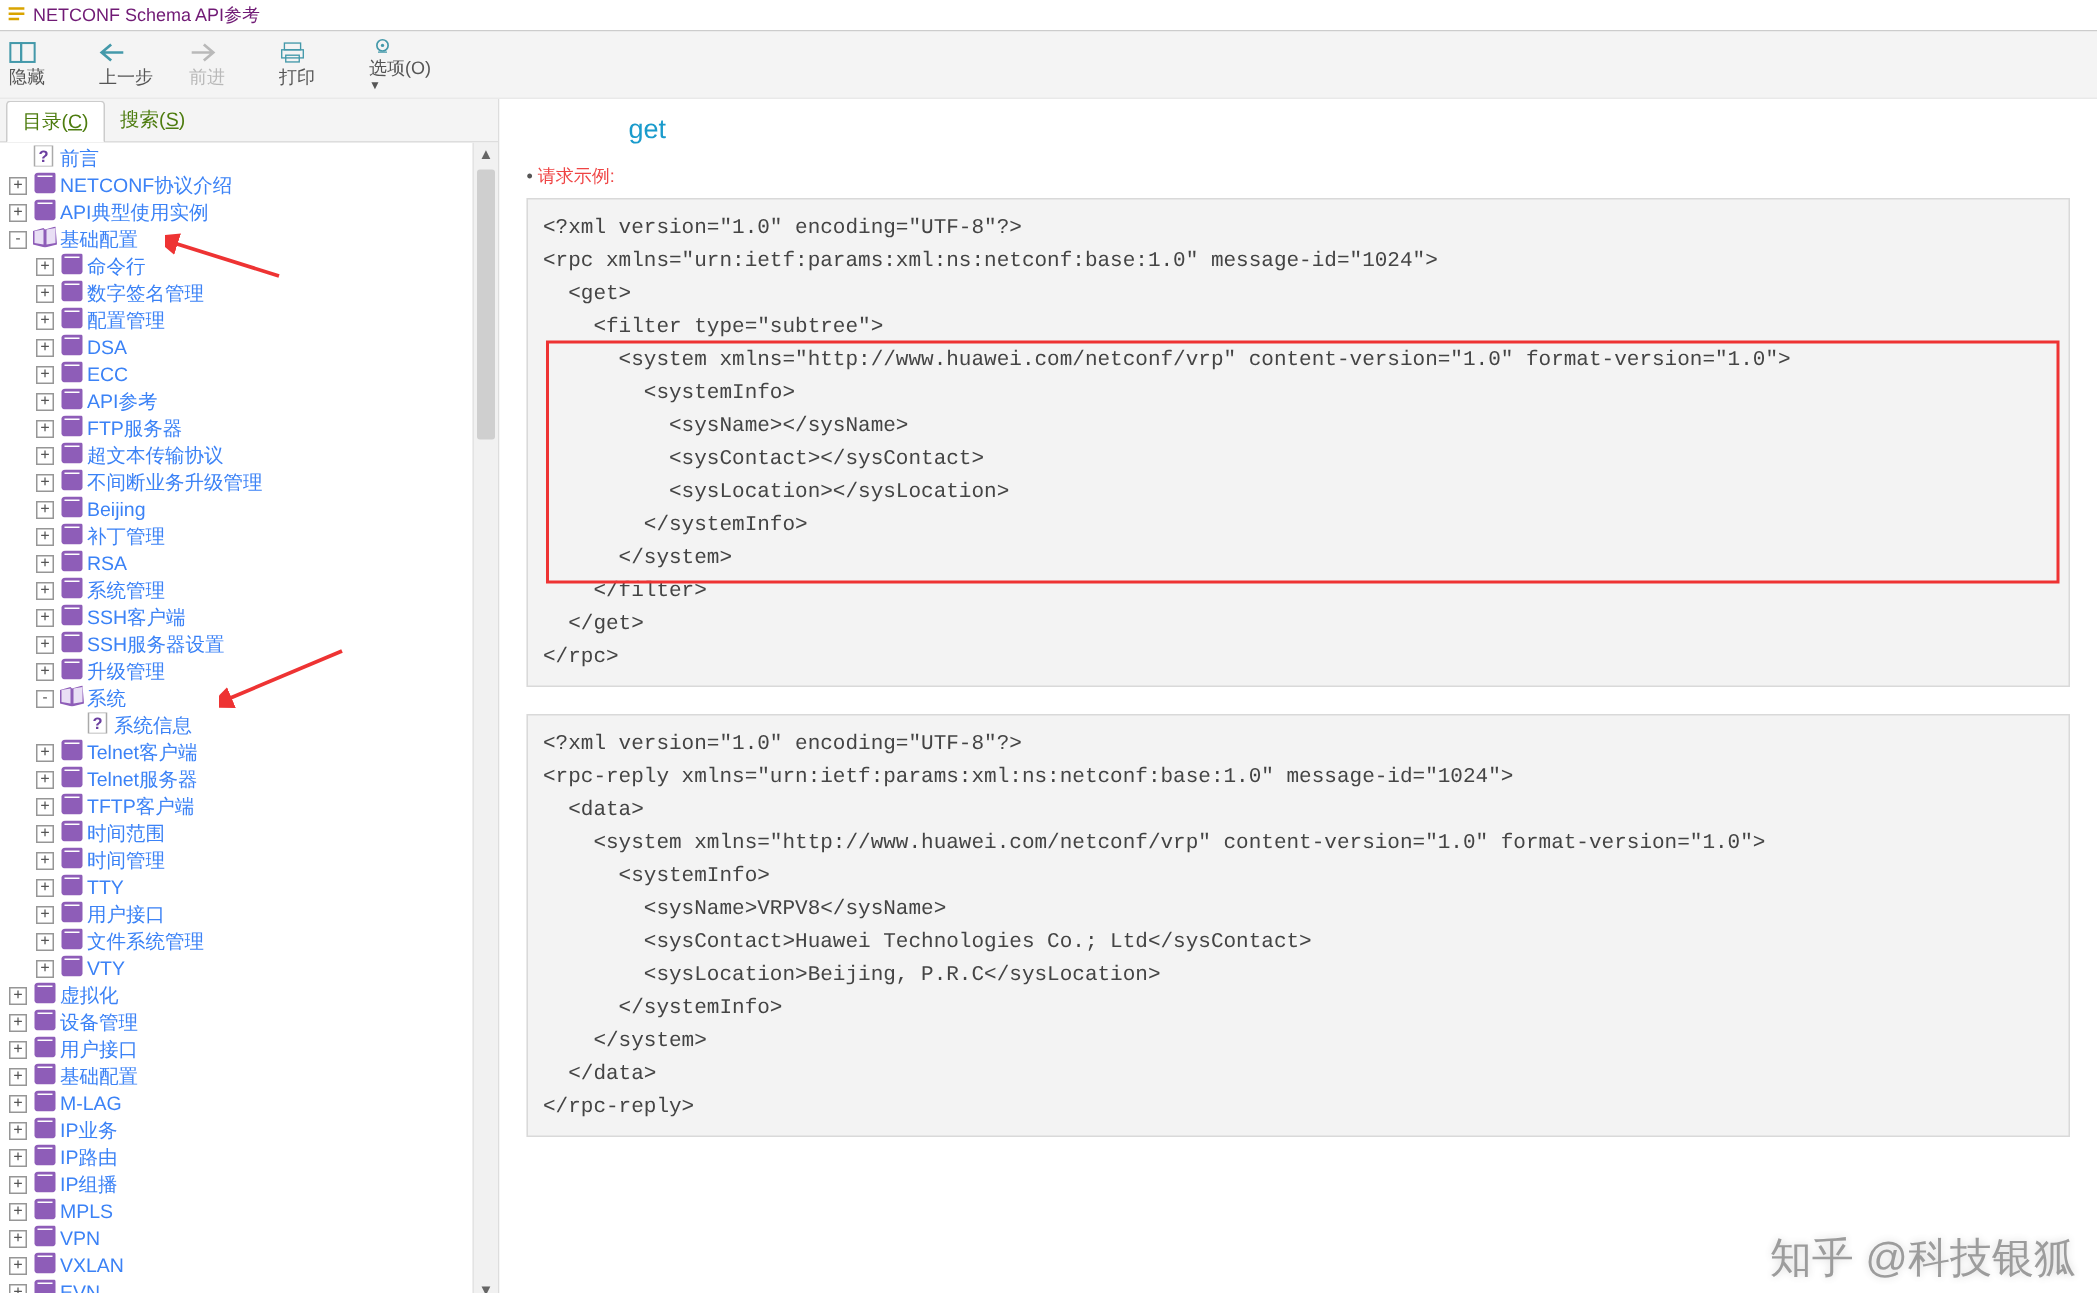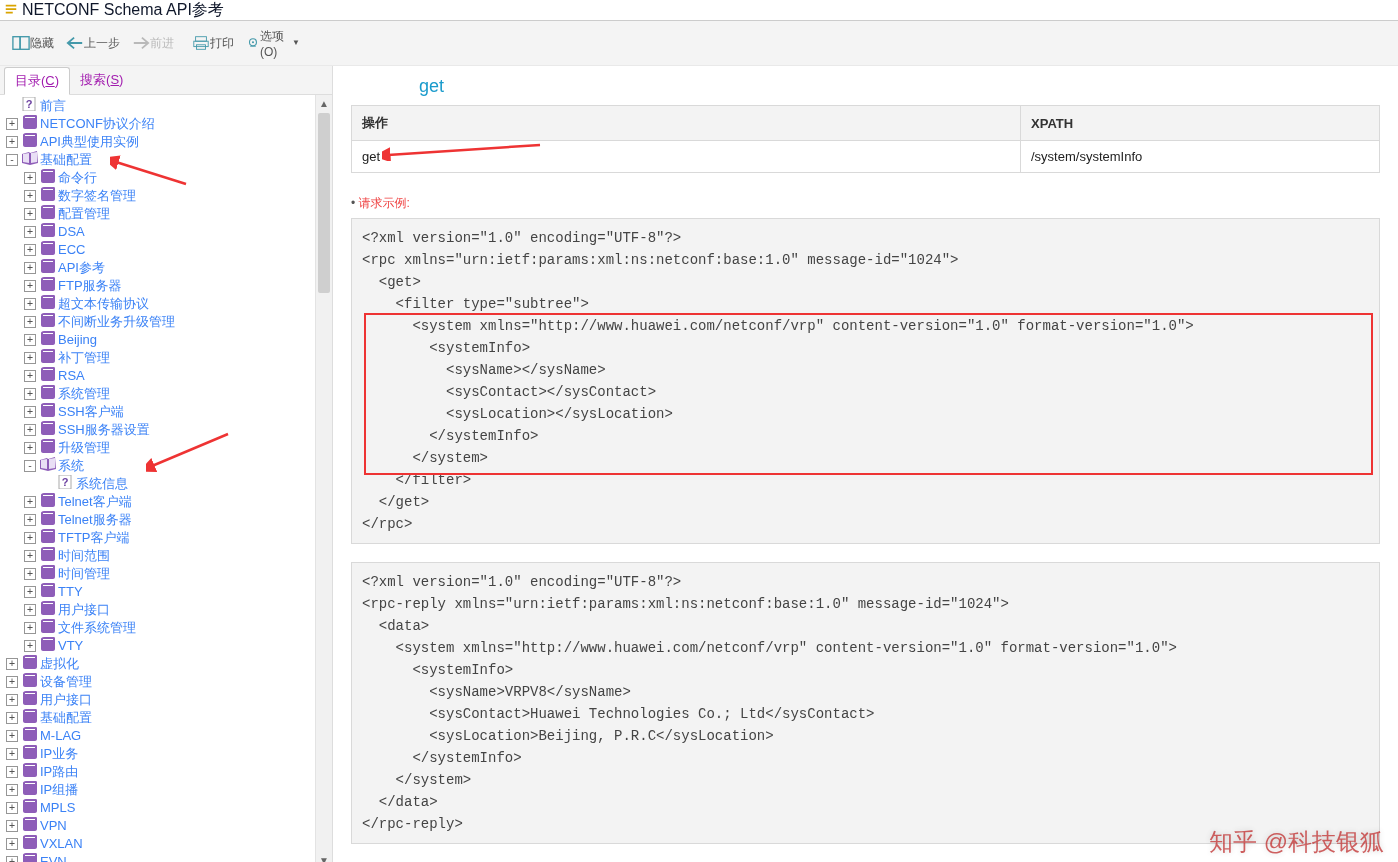--- a/index.html
+++ b/index.html
@@ -1,27 +1,27 @@
 <!DOCTYPE html>
 <html><head>
 <meta charset="utf-8">
 <style>
   html,body{margin:0;padding:0;font-family:"Microsoft YaHei","Segoe UI",Arial,sans-serif;font-size:13px;color:#222;background:#f4f4f4;height:100%;overflow:hidden}
   .titlebar{background:#fff;height:20px;border-bottom:1px solid #ccc;padding:0 4px;display:flex;align-items:center}
   .titlebar .tb-icon{width:14px;height:14px;margin-right:4px;color:#d9a400}
-  .titlebar-text{color:#0f172a;font-size:16px}
+  .titlebar-text{color:#701a75;font-size:12px}
   .toolbar{background:#f4f4f4;height:40px;border-bottom:1px solid #e9e9e9;display:flex;align-items:center;padding:2px 6px;gap:6px}
-  .tb-btn{display:flex;flex-direction:row;align-items:center;justify-content:center;width:54px;height:36px;color:#555;font-size:12px;user-select:none}
+  .tb-btn{display:flex;flex-direction:column;align-items:flex-start;justify-content:center;width:54px;height:36px;color:#555;font-size:12px;user-select:none}
   .tb-btn svg{width:18px;height:16px}
   .tb-btn.disabled{color:#b9b9b9}
   .tb-btn:not(.disabled){cursor:pointer}
   .main{display:flex;height:calc(100% - 60px)}
   .sidebar{width:332px;min-width:332px;background:#fff;border-right:1px solid #ddd;display:flex;flex-direction:column}
   .tabs{display:flex;align-items:center;height:28px;background:#f4f4f4;border-bottom:1px solid #ddd;padding-left:4px}
-  .tab{padding:4px 10px;font-size:13px;color:#a21caf;cursor:pointer}
+  .tab{padding:4px 10px;font-size:13px;color:#4d7c0f;cursor:pointer}
   .tab.active{background:#fff;border:1px solid #ccc;border-bottom-color:#fff;border-radius:3px 3px 0 0;position:relative;top:1px}
   .tab .u{text-decoration:underline}
   .tree-wrap{flex:1;overflow:hidden;position:relative}
   .tree{position:absolute;inset:0 16px 0 0;overflow:hidden;padding:2px 0 2px 4px;line-height:16px;font-size:13px}
   .scrollbar{position:absolute;right:0;top:0;bottom:0;width:16px;background:#f1f1f1;border-left:1px solid #e3e3e3}
   .scroll-arrow{height:16px;display:flex;align-items:center;justify-content:center;color:#666;font-size:10px;cursor:pointer}
   .scroll-thumb{position:absolute;left:2px;right:2px;top:18px;height:180px;background:#cfcfcf;border-radius:2px}
   .node{display:flex;align-items:center;gap:2px;white-space:nowrap;cursor:pointer}
   .tgl{width:12px;height:12px;display:inline-flex;align-items:center;justify-content:center;border:1px solid #969696;color:#555;font-size:10px;margin-right:2px;box-sizing:border-box;font-family:monospace;line-height:1}
   .tgl.leaf{border:none;visibility:hidden}
@@ -31,21 +31,21 @@
   .content{flex:1;overflow:hidden;display:flex;flex-direction:column;background:#fff;padding:10px 18px 0 18px}
   .h-title{color:#1a9bcc;font-size:18px;font-weight:400;margin:0 0 8px 68px}
   table.ops{width:100%;border-collapse:collapse;margin-bottom:18px}
   table.ops th,table.ops td{border:1px solid #d9d9d9;padding:8px 10px;text-align:left;font-weight:400;font-size:13px}
   table.ops th{background:#f3f3f3;font-weight:700;color:#333}
   .sec-label{font-size:12px;color:#ef4444;margin:4px 0 6px 0}
   .sec-label::before{content:"• ";color:#555}
   pre.code{position:relative;background:#f3f3f3;border:1px solid #d9d9d9;margin:0 0 18px 0;padding:8px 10px;font-family:"SimSun","Courier New",monospace;font-size:14px;line-height:22px;color:#444;white-space:pre;overflow:hidden}
   .redbox{position:absolute;border:2px solid #e33;pointer-events:none}
   .arrow{position:absolute;pointer-events:none}
-  .watermark{position:fixed;right:14px;bottom:4px;color:#b91c1c;opacity:.7;font-size:24px;font-weight:300;pointer-events:none;text-shadow:0 0 6px rgba(0,0,0,.25);font-family:"Microsoft YaHei",sans-serif}
+  .watermark{position:fixed;right:14px;bottom:4px;color:#737373;opacity:.7;font-size:28px;font-weight:300;pointer-events:none;text-shadow:0 0 6px rgba(0,0,0,.25);font-family:"Microsoft YaHei",sans-serif}
 </style>
 </head>
 <body>
 
 <div class="titlebar">
   <svg class="tb-icon" viewBox="0 0 16 16">
       <path fill="currentColor" d="M2 2h12v2H2zM2 6h12v2H2zM2 10h8v2H2z"></path>
     </svg>
   <span class="titlebar-text">NETCONF Schema API参考</span>
 </div>
@@ -490,44 +490,20 @@
         <div class="scroll-arrow">▲</div>
         <div class="scroll-thumb"></div>
         <div class="scroll-arrow" style="position:absolute;bottom:0;left:0;right:0">▼</div>
       </div>
     </div>
   </div>
 
   <div class="content">
     <h2 class="h-title">get</h2>
 
-    <table class="ops">
-      <thead>
-          <tr>
-        <th style="width:648px">操作</th>
-        <th>XPATH</th>
-      </tr>
-        </thead>
-      <tbody>
-          <tr>
-        <td style="position:relative">
-          <span>get</span>
-          <svg class="arrow" style="left:30px;top:2px;width:160px;height:18px" viewBox="0 0 160 18">
-            <defs>
-                  <marker id="ah1" markerWidth="8" markerHeight="8" refX="1" refY="3" orient="auto">
-                    <path d="M0 0 L0 6 L7 3 z" fill="#e33"></path>
-                  </marker>
-                </defs>
-            <line x1="158" y1="2" x2="6" y2="12" stroke="#e33" stroke-width="2.5" marker-end="url(#ah1)"></line>
-          </svg>
-        </td>
-        <td>/system/systemInfo</td>
-      </tr>
-        </tbody>
-    </table>
 
     <div class="sec-label">请求示例:</div>
     <pre class="code" id="reqcode">&lt;?xml version="1.0" encoding="UTF-8"?&gt;
 &lt;rpc xmlns="urn:ietf:params:xml:ns:netconf:base:1.0" message-id="1024"&gt;
   &lt;get&gt;
     &lt;filter type="subtree"&gt;
       &lt;system xmlns="http://www.huawei.com/netconf/vrp" content-version="1.0" format-version="1.0"&gt;
         &lt;systemInfo&gt;
           &lt;sysName&gt;&lt;/sysName&gt;
           &lt;sysContact&gt;&lt;/sysContact&gt;

